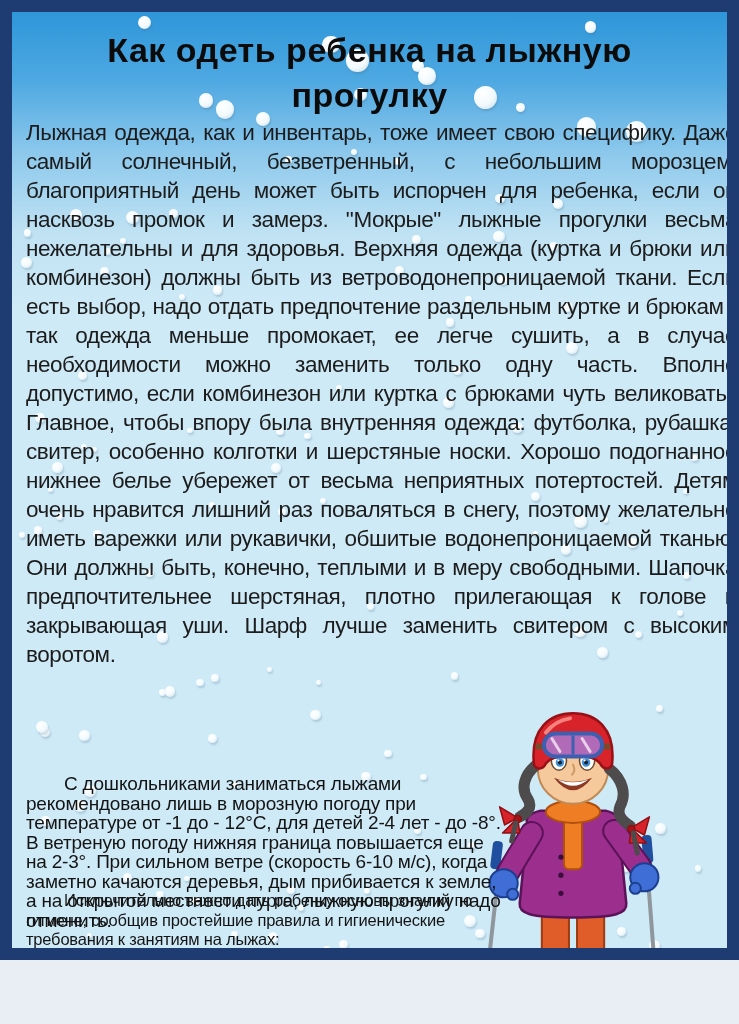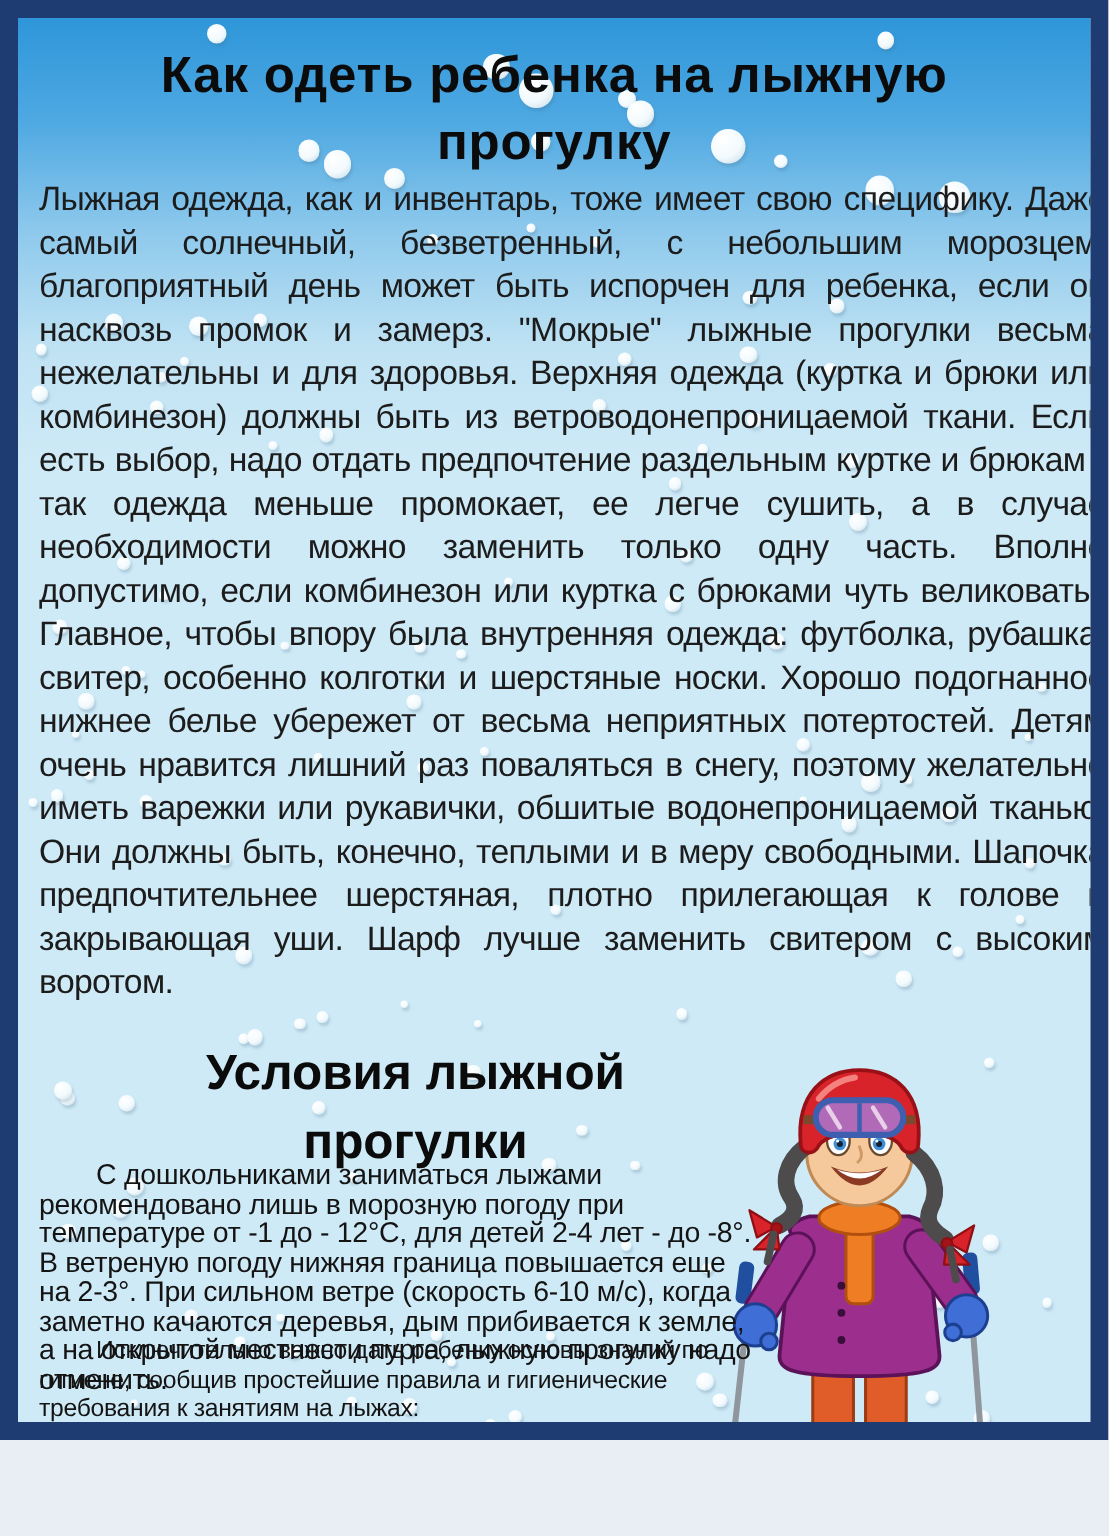--- a/index.html
+++ b/index.html
@@ -194,24 +194,20 @@
       <div class="flake" style="left: 643.3px; top: 811.3px; width: 10.4px; height: 10.4px;"></div>
     </div>
 
   <h1 class="page-title">
     <span>Как одеть ребенка на лыжную</span><br>
     <span>прогулку</span>
   </h1>
 
   <p class="intro">Лыжная одежда, как и инвентарь, тоже имеет свою специфику. Даже самый солнечный, безветренный, с небольшим морозцем, благоприятный день может быть испорчен для ребенка, если он насквозь промок и замерз. "Мокрые" лыжные прогулки весьма нежелательны и для здоровья. Верхняя одежда (куртка и брюки или комбинезон) должны быть из ветроводонепроницаемой ткани. Если есть выбор, надо отдать предпочтение раздельным куртке и брюкам - так одежда меньше промокает, ее легче сушить, а в случае необходимости можно заменить только одну часть. Вполне допустимо, если комбинезон или куртка с брюками чуть великоваты. Главное, чтобы впору была внутренняя одежда: футболка, рубашка, свитер, особенно колготки и шерстяные носки. Хорошо подогнанное нижнее белье убережет от весьма неприятных потертостей. Детям очень нравится лишний раз поваляться в снегу, поэтому желательно иметь варежки или рукавички, обшитые водонепроницаемой тканью. Они должны быть, конечно, теплыми и в меру свободными. Шапочка предпочтительнее шерстяная, плотно прилегающая к голове и закрывающая уши. Шарф лучше заменить свитером с высоким воротом.</p>
 
-  <h2 class="section-title">
-    <span>Условия лыжной</span><br>
-    <span>прогулки</span>
-  </h2>
 
   <p class="conditions">С дошкольниками заниматься лыжами рекомендовано лишь в морозную погоду при температуре от -1 до - 12°С, для детей 2-4 лет - до -8°. В ветреную погоду нижняя граница повышается еще на 2-3°. При сильном ветре (скорость 6-10 м/с), когда заметно качаются деревья, дым прибивается к земле, а на открытой местности пурга, лыжную прогулку надо отменить.</p>
 
   <div class="hygiene">
     <p class="lead">Исключительно важно дать ребенку основы знаний по гигиене, сообщив простейшие правила и гигиенические требования к занятиям на лыжах:</p>
     <p class="rule">- недопустимо снимать шапочку и расстегиваться, когда стало жарко.</p>
   </div>
 
   <p class="footer-mark">Fizinstruktor.ru</p>
 

